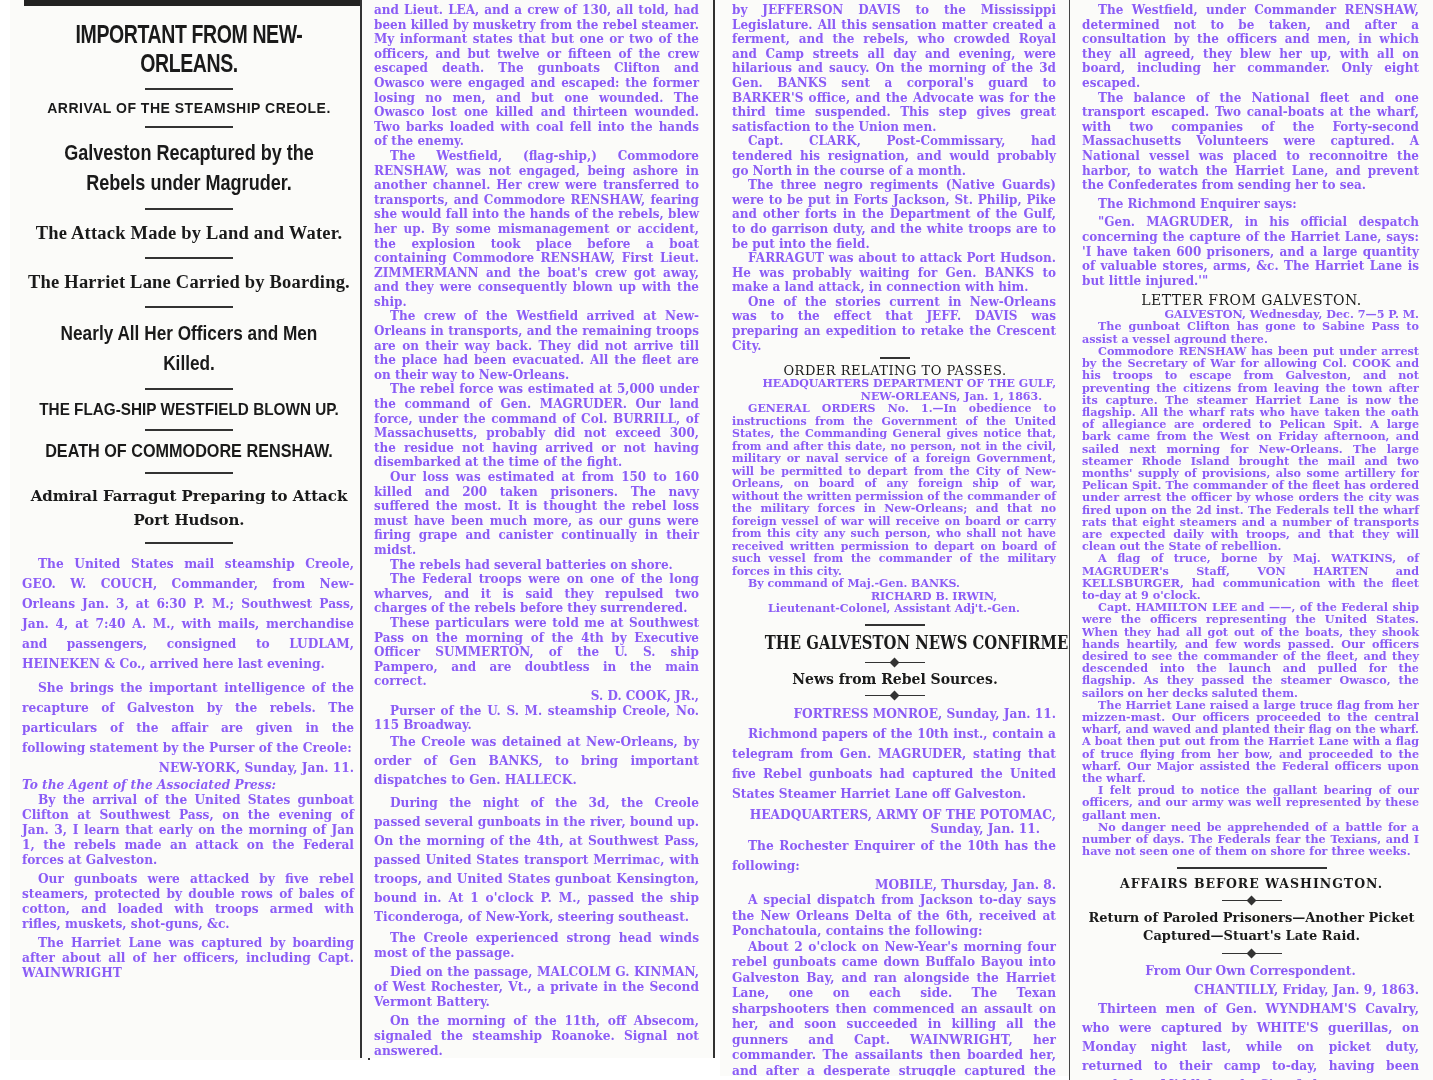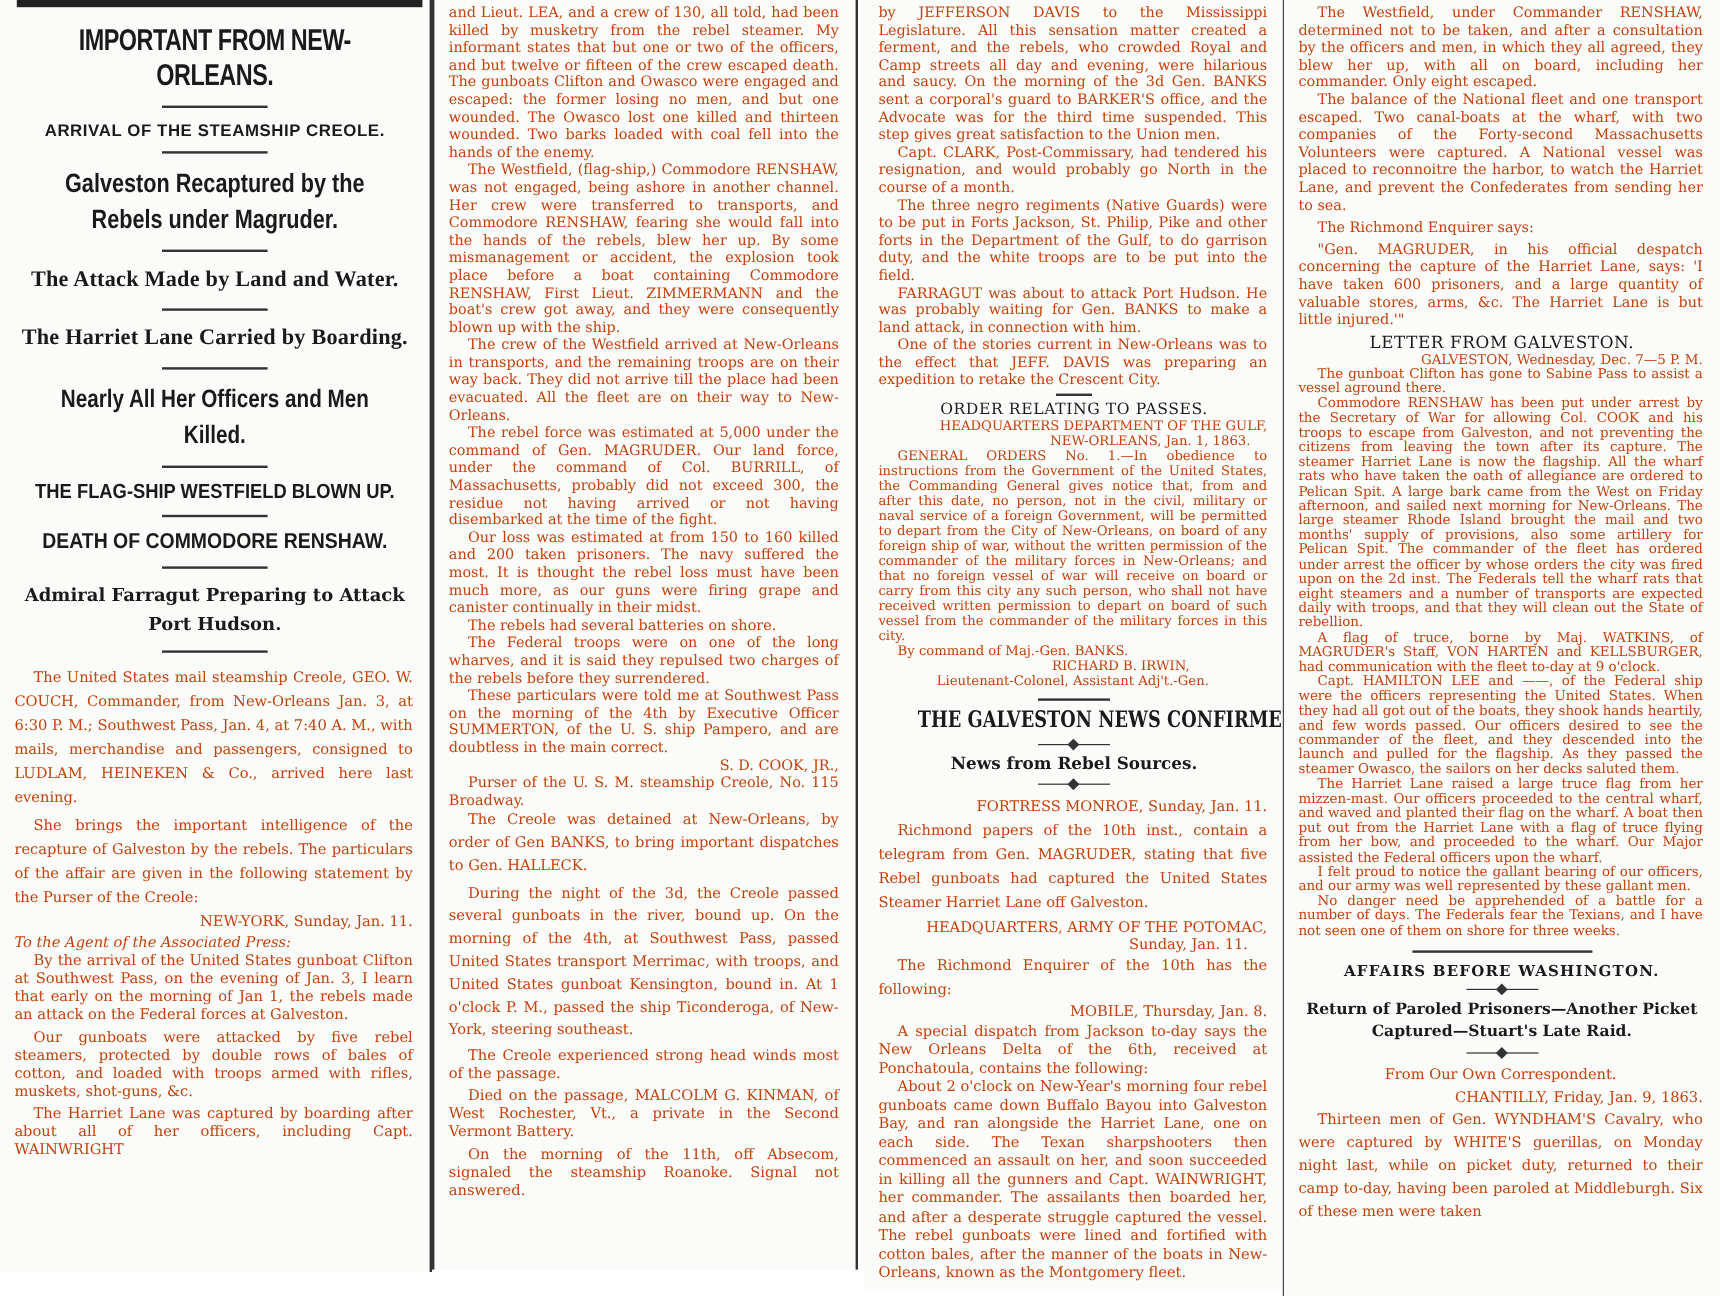--- a/index.html
+++ b/index.html
@@ -1,33 +1,33 @@
 <!DOCTYPE html>
 <html><head>
 <meta charset="utf-8">
 <style>
   html,body{margin:0;padding:0;background:#ffffff;}
   body{width:1433px;height:1080px;position:relative;overflow:hidden;font-family:"DejaVu Serif","Liberation Serif",serif;color:#1a1a1a;}
   .col{position:absolute;top:0;box-sizing:border-box;background:#fbfbf9;overflow:hidden;}
-  #c1{left:0;width:360px;height:1060px;border-right:2px solid #333;}
+  #c1{left:10px;width:360px;height:1060px;border-right:2px solid #333;}
   #c2{left:360px;width:355px;height:1058px;border-left:2px solid #333;border-right:2px solid #333;}
   #c3{left:720px;width:352px;height:1076px;border-right:2px solid #333;}
   #c4{left:1069px;width:364px;height:1080px;border-left:1px solid #444;}
   .topbar{height:6px;background:#222;margin:0 6px 0 14px;}
   .hd{text-align:center;font-family:"Liberation Sans Narrow","Liberation Sans",sans-serif;font-weight:bold;margin:0 8px;line-height:1.15;}
   .h1{font-size:25px;letter-spacing:-0.5px;margin-top:14px;transform:scaleX(0.78);transform-origin:center;}
   .h-caps{font-size:14px;letter-spacing:0.5px;}
   .h-cond{font-size:22px;transform:scaleX(0.82);}
   .h-egy{font-family:Liberation Serif, serif;font-weight:900;font-size:18.5px;letter-spacing:0.2px;}
   .h-egy2{font-family:"DejaVu Serif",serif;font-weight:900;font-size:15px;}
   .h-caps2{font-size:17px;transform:scaleX(0.9);}
   .rule{width:88px;height:2px;background:#333;margin:10px auto;}
   .rule.dia{position:relative;width:60px;height:1px;}
   .rule.dia::after{content:"";position:absolute;left:26px;top:-3px;width:7px;height:7px;background:#333;transform:rotate(45deg);}
-  .body{font-size:12.2px;line-height:15.6px;text-align:justify;margin:0 14px 0 12px;font-weight:normal;color:#c2410c;}
+  .body{font-size:12.2px;line-height:15.6px;text-align:justify;margin:0 14px 0 12px;font-weight:bold;color:#8b5cf6;}
   .body p{margin:0;text-indent:16px;}
   .body p.gap{margin-top:4px;}
   .dl{text-align:right;font-style:normal;margin-right:10px;}
   .it{font-style:italic;}
   .cen{text-align:center;text-indent:0!important;}
   .sig{text-align:right;}
   .tight{font-size:12px;line-height:14.6px;}
   .h-galv{font-family:"DejaVu Serif",serif;font-weight:900;font-size:19px;transform:scaleX(0.78);white-space:nowrap;}
   .h-serif{font-family:"DejaVu Serif",serif;font-weight:bold;font-size:15px;text-align:center;letter-spacing:0.5px;}
 </style>
@@ -109,21 +109,21 @@
   <div class="rule" style="width:60px;margin:8px auto 6px"></div>
   <div class="hd h-galv">THE GALVESTON NEWS CONFIRMED.</div>
   <div class="rule dia" style="margin:8px auto"></div>
   <div class="hd h-egy2" style="font-size:14px">News from Rebel Sources.</div>
   <div class="rule dia" style="margin:8px auto"></div>
   <div class="body" style="line-height:20px">
     <p class="dl">FORTRESS MONROE, Sunday, Jan. 11.</p>
     <p>Richmond papers of the 10th inst., contain a telegram from Gen. MAGRUDER, stating that five Rebel gunboats had captured the United States Steamer Harriet Lane off Galveston.</p>
     <p class="sig" style="line-height:14px;margin-top:4px">HEADQUARTERS, ARMY OF THE POTOMAC,</p>
     <p class="sig" style="line-height:14px;margin-right:16px">Sunday, Jan. 11.</p>
-    <p>The Richmond Enquirer of the 10th has the following:</p>
+    <p>The Rochester Enquirer of the 10th has the following:</p>
   </div>
   <div class="body" style="line-height:15.5px;margin-top:2px">
     <p class="dl">MOBILE, Thursday, Jan. 8.</p>
     <p>A special dispatch from Jackson to-day says the New Orleans Delta of the 6th, received at Ponchatoula, contains the following:</p>
     <p>About 2 o'clock on New-Year's morning four rebel gunboats came down Buffalo Bayou into Galveston Bay, and ran alongside the Harriet Lane, one on each side. The Texan sharpshooters then commenced an assault on her, and soon succeeded in killing all the gunners and Capt. WAINWRIGHT, her commander. The assailants then boarded her, and after a desperate struggle captured the vessel. The rebel gunboats were lined and fortified with cotton bales, after the manner of the boats in New-Orleans, known as the Montgomery fleet.</p>
   </div>
 </div>
 
 <div id="c4" class="col">
   <div class="body tight" style="margin-top:3px">

